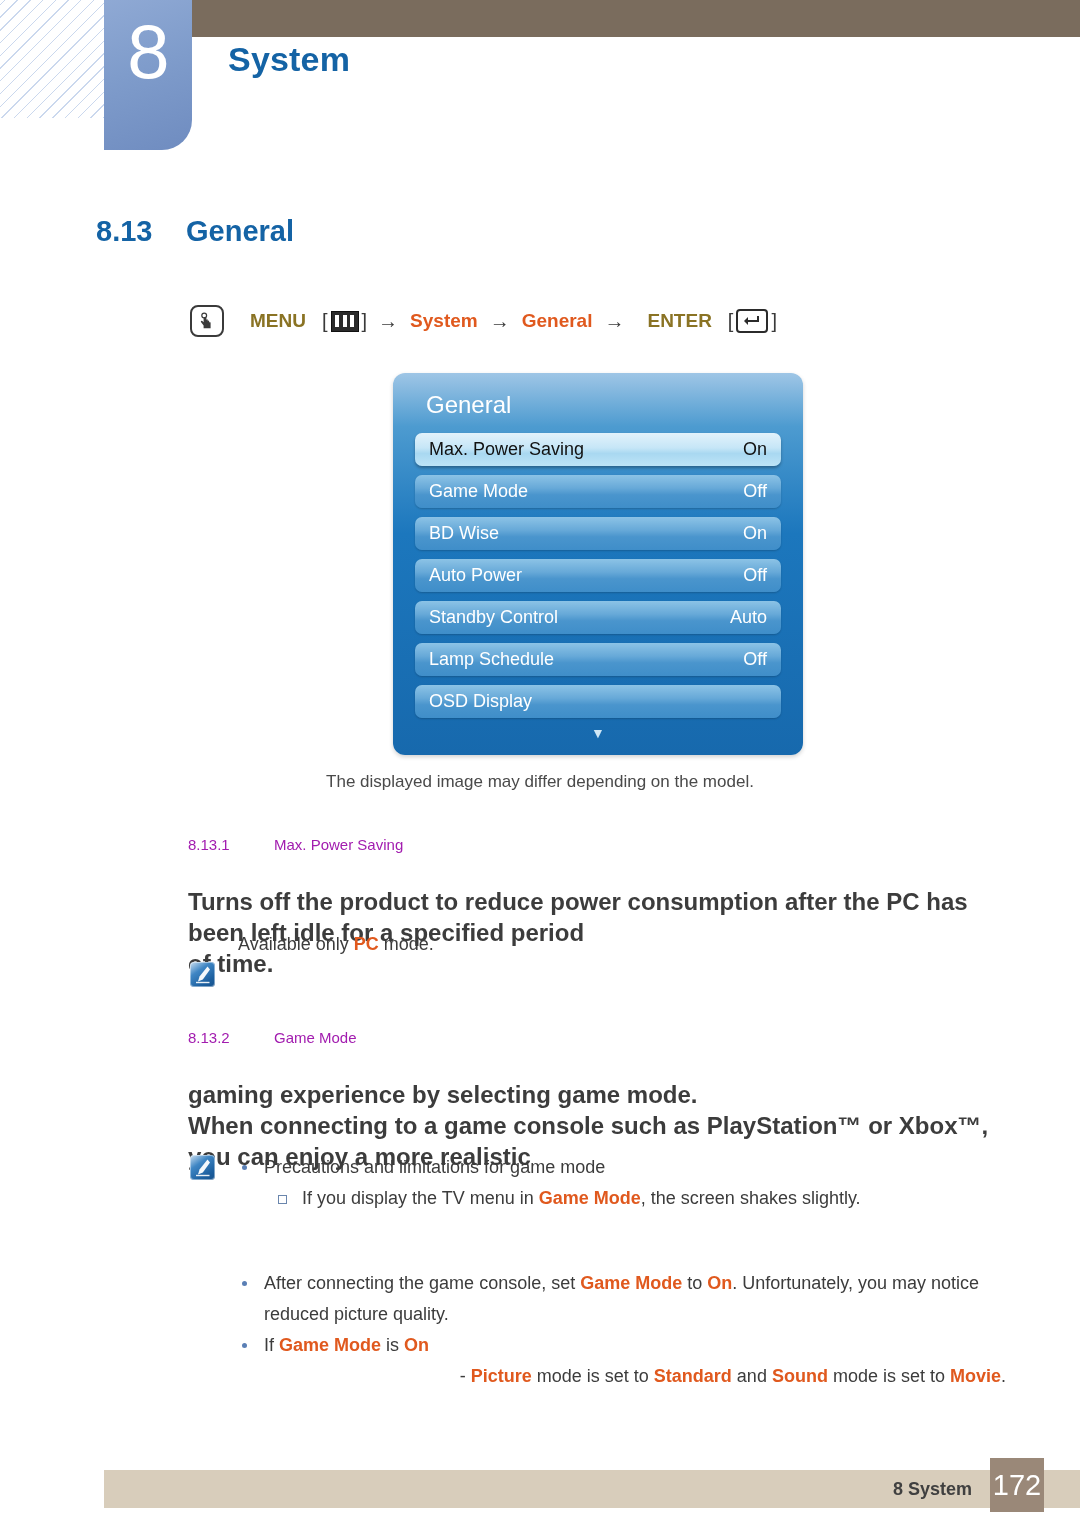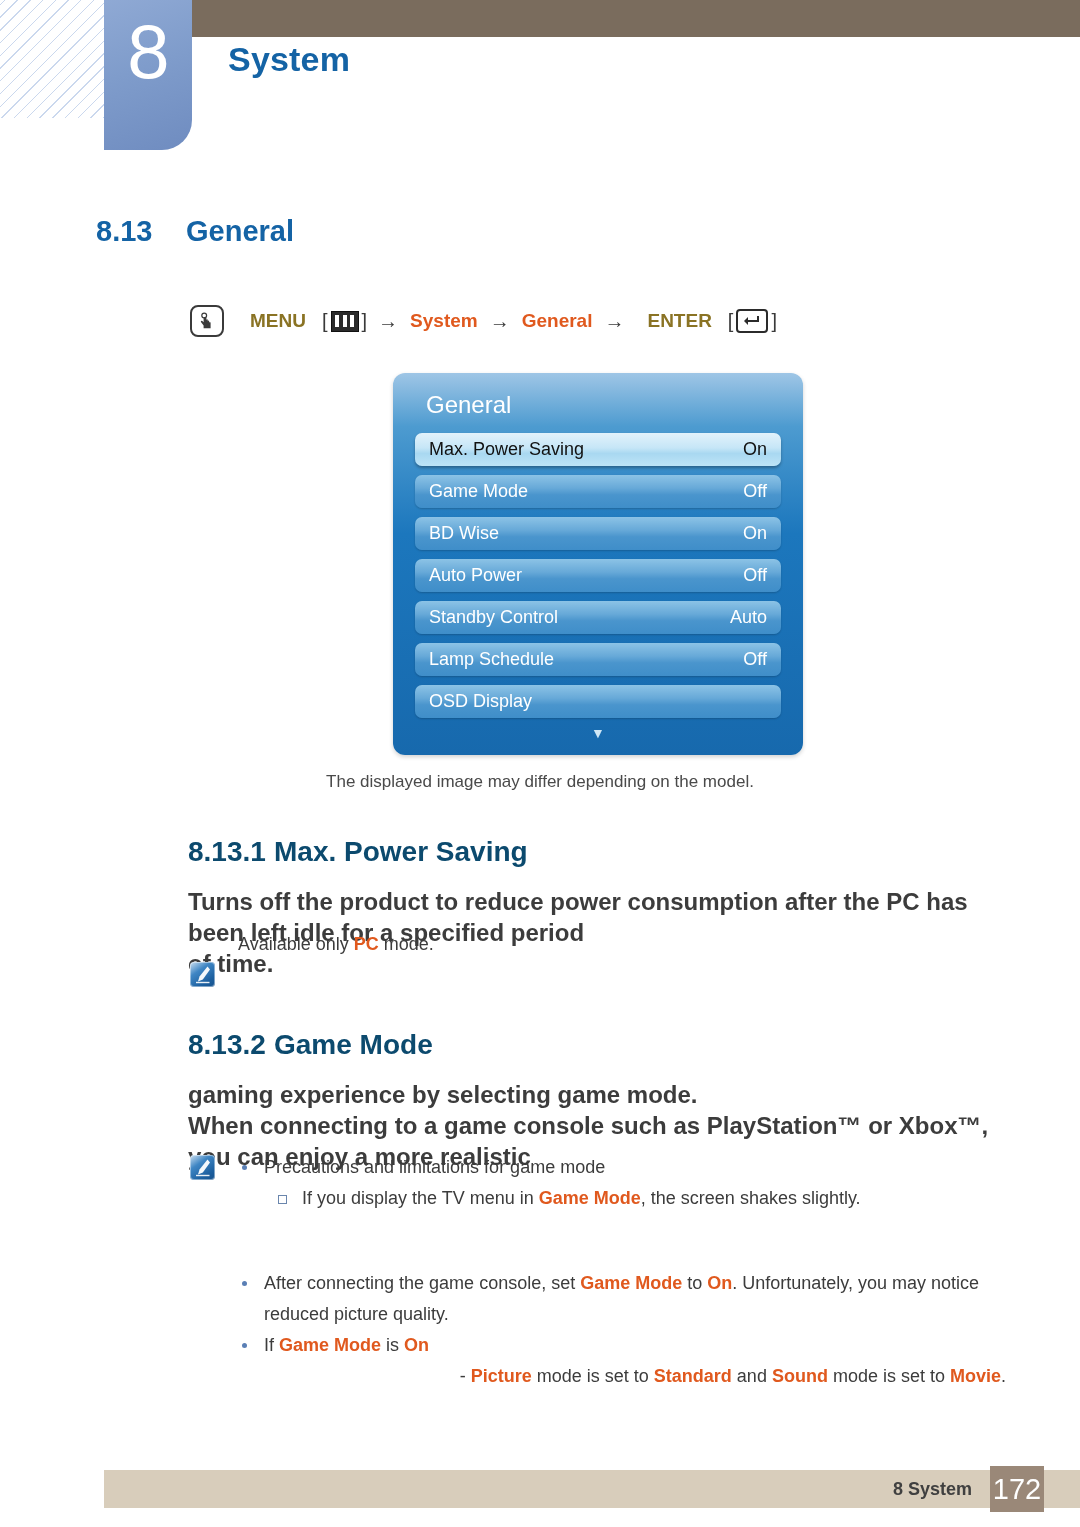--- a/index.html
+++ b/index.html
@@ -189,23 +189,23 @@
     top: 772px;
     text-align: center;
     font-size: 17px;
     color: #4a4a4a;
   }
 
   
   .sub-heading {
     position: absolute;
     left: 188px;
-    font-size: 28px;
-    font-weight: bold;
-    color: #0c4a6e;
+    font-size: 15px;
+    font-weight: normal;
+    color: #a21caf;
     white-space: nowrap;
   }
   .sub-heading .sub-num { display: inline-block; min-width: 86px; }
 
   
   .body-text {
     position: absolute;
     left: 188px;
     width: 812px;
     font-size: 24px;
@@ -286,21 +286,21 @@
     bottom: 27px;
     font-size: 18px;
     font-weight: bold;
     color: #404040;
   }
   .footer-page {
     position: absolute;
     right: 36px;
     bottom: 15px;
     width: 54px;
-    height: 46px;
+    height: 54px;
     background: #9a8878;
     color: #ffffff;
     font-size: 29px;
     display: flex;
     align-items: center;
     justify-content: center;
     text-align: right;
   }
 </style>
 </head>

